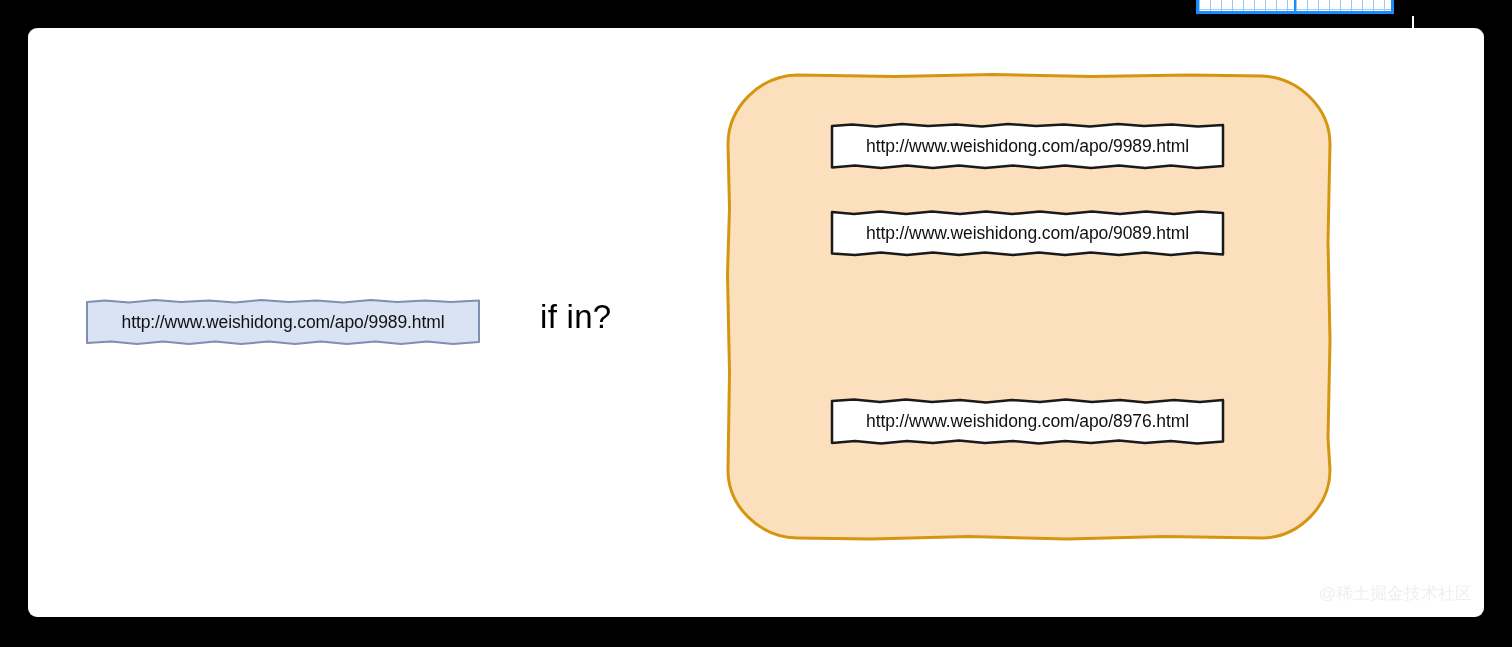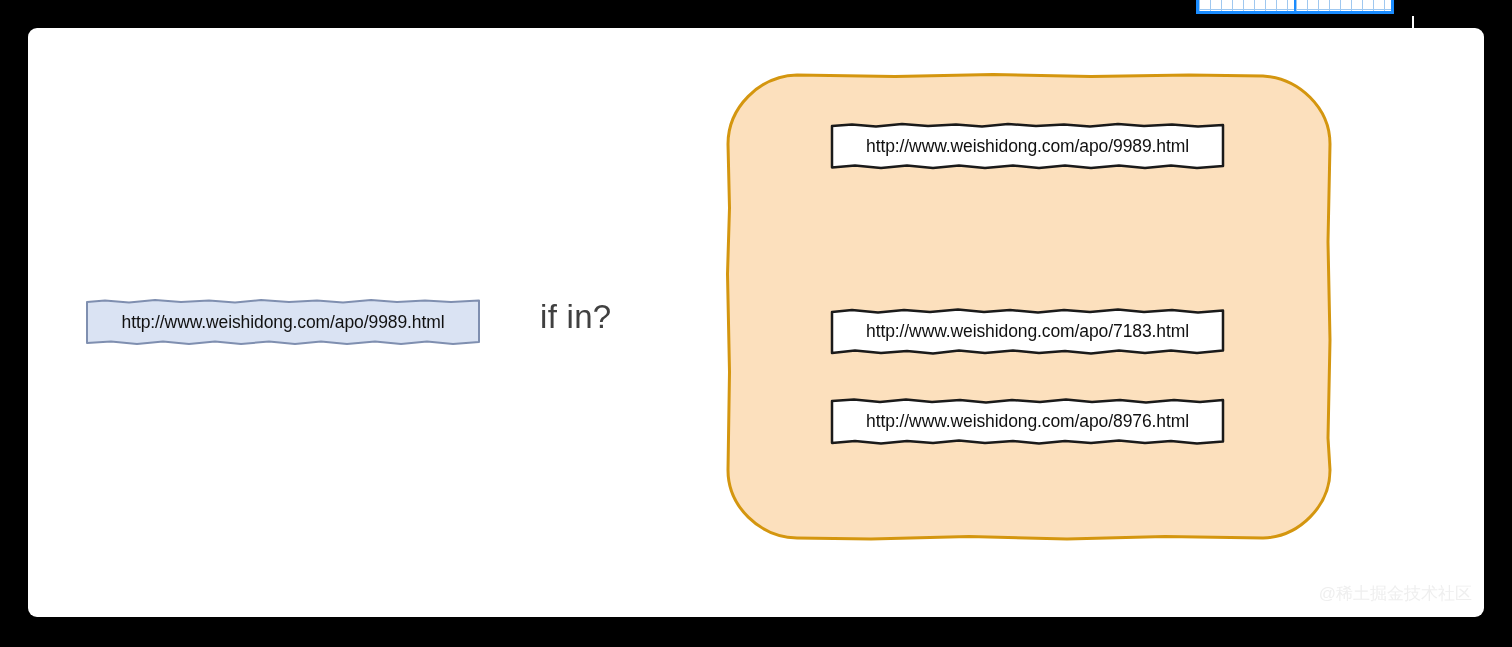--- a/index.html
+++ b/index.html
@@ -96,21 +96,21 @@
     letter-spacing: -0.1px;
     white-space: nowrap;
   }
 
   
   #question-text {
     position: absolute;
     left: 512px;          
     top: 270px;
     font-size: 33px;
-    color: #404040;
+    color: #000000;
     letter-spacing: 0.3px;
     white-space: nowrap;
   }
 
   
   #set-container {
     position: absolute;
     left: 697px;          
     top: 44px;            
     width: 608px;
@@ -196,31 +196,31 @@
       <svg class="item-bg" viewBox="0 0 395 49" preserveAspectRatio="none">
         <path d="M2,4 L22,2.5 L46,4.5 L72,2 L98,4 L126,2.5 L152,4.5 L178,2
                  L206,4 L234,2.5 L260,4.5 L288,2 L314,4 L342,2.5 L368,4.5 L393,3
                  L393,44 L367,46 L341,43.5 L315,46 L289,43.5 L261,46 L235,43.5
                  L209,46 L183,43.5 L155,46 L129,43.5 L103,46 L77,43.5 L51,46
                  L25,43.5 L2,45.5 Z" fill="#ffffff" stroke="#1a1a1a" stroke-width="2.5" stroke-linejoin="round"></path>
       </svg>
       <div class="item-label">http://www.weishidong.com/apo/9989.html</div>
     </div>
 
-
-    <div class="set-item" id="set-item-2">
+    <div class="set-item" id="set-item-1">
       <svg class="item-bg" viewBox="0 0 395 49" preserveAspectRatio="none">
-        <path d="M2,5 L22,3 L48,5.5 L74,3 L100,5 L128,2.5 L154,5 L180,3
-                 L208,5.5 L234,3 L260,5 L288,2.5 L314,5 L342,3 L368,5.5 L393,3.5
-                 L393,43.5 L367,46 L341,43.5 L315,46 L289,43.5 L261,46.5 L235,44
-                 L209,46 L183,43.5 L155,46 L129,43.5 L103,46.5 L77,44 L51,46
-                 L25,43.5 L2,46 Z" fill="#ffffff" stroke="#1a1a1a" stroke-width="2.5" stroke-linejoin="round"></path>
+        <path d="M2,3 L24,5 L50,2.5 L76,5 L102,2.5 L130,5 L156,2.5 L182,5
+                 L210,2.5 L236,5 L262,2.5 L290,5 L316,2.5 L344,5 L370,2.5 L393,4
+                 L393,45.5 L367,43.5 L341,46 L315,43.5 L289,46 L261,43.5 L235,46
+                 L209,43.5 L183,46 L155,43.5 L129,46 L103,43.5 L77,46 L51,43.5
+                 L25,46 L2,44.5 Z" fill="#ffffff" stroke="#1a1a1a" stroke-width="2.5" stroke-linejoin="round"></path>
       </svg>
-      <div class="item-label">http://www.weishidong.com/apo/7183.html</div>
+      <div class="item-label">http://www.weishidong.com/apo/9089.html</div>
     </div>
+
 
     <div class="set-item" id="set-item-3">
       <svg class="item-bg" viewBox="0 0 395 49" preserveAspectRatio="none">
         <path d="M2,4 L24,2.5 L50,5 L76,2.5 L102,5 L130,3 L156,5.5 L182,3
                  L210,5 L236,2.5 L262,5 L290,3 L316,5.5 L344,3 L370,5 L393,3
                  L393,44.5 L367,46.5 L341,44 L315,46 L289,43.5 L261,46 L235,44
                  L209,46.5 L183,44 L155,46 L129,43.5 L103,46 L77,44 L51,46.5
                  L25,44 L2,46 Z" fill="#ffffff" stroke="#1a1a1a" stroke-width="2.5" stroke-linejoin="round"></path>
       </svg>
       <div class="item-label">http://www.weishidong.com/apo/8976.html</div>

